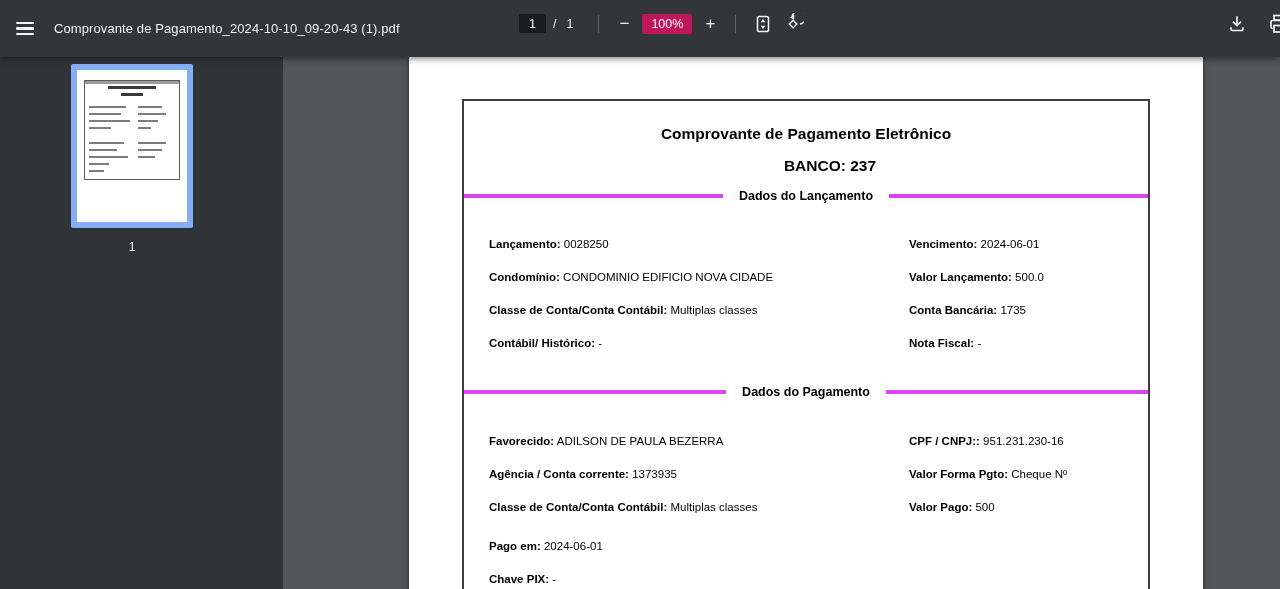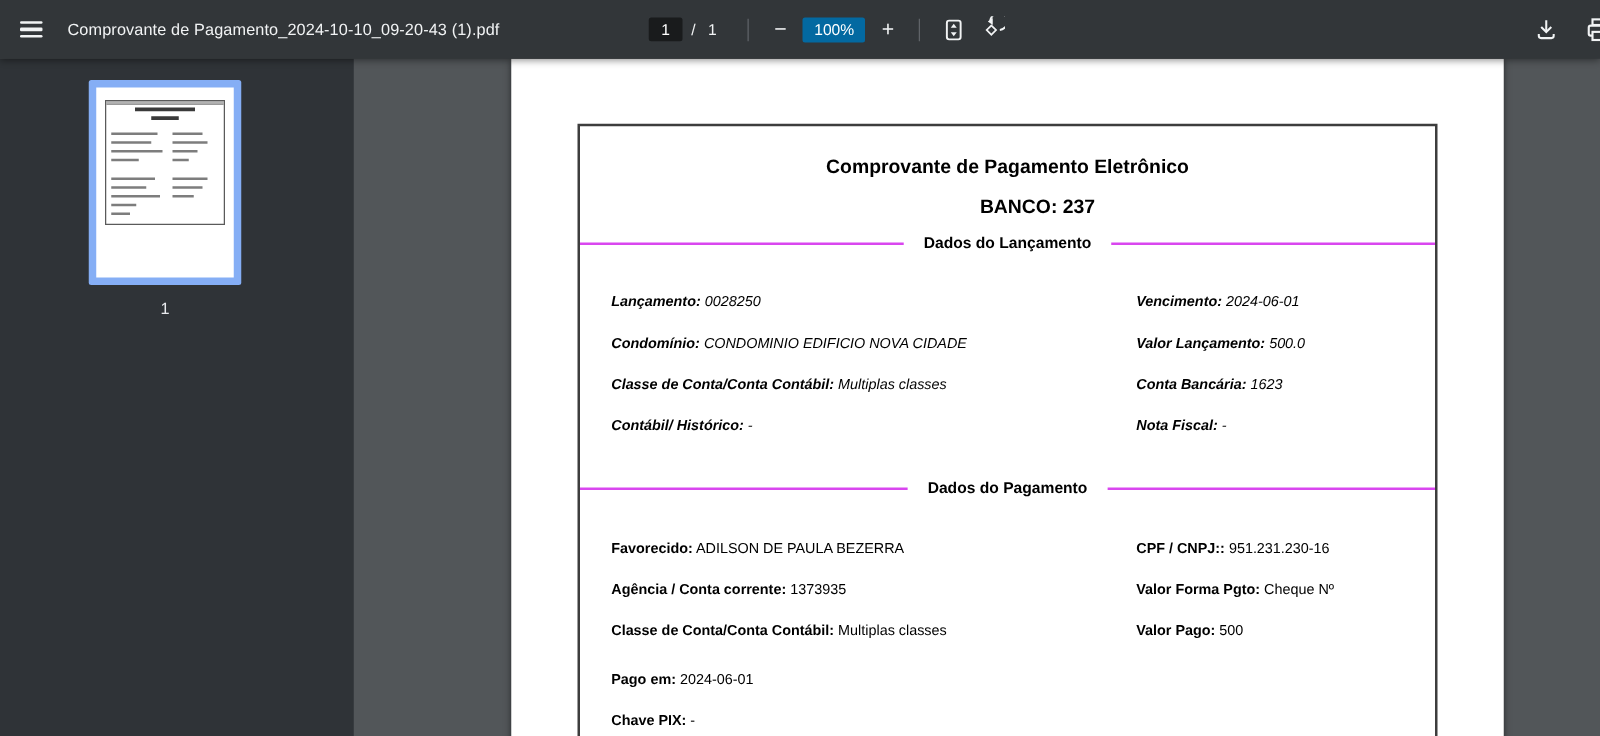--- a/index.html
+++ b/index.html
@@ -1,21 +1,21 @@
 <!DOCTYPE html>
 <html><head>
 <meta charset="utf-8">
 <style>
   * { margin:0; padding:0; box-sizing:border-box; }
   html,body { width:1280px; height:589px; overflow:hidden; }
   body { font-family:"Liberation Sans", sans-serif; background:#525659; position:relative; }
 
   
   .toolbar {
-    position:absolute; left:0; top:0; width:1280px; height:47px;
+    position:absolute; left:0; top:0; width:1280px; height:57px;
     background:#323639; display:flex; align-items:center;
     box-shadow:0 2px 6px rgba(0,0,0,.45); z-index:10; color:#f1f3f4;
   }
   .tb-left { display:flex; align-items:center; gap:14px; padding-left:10px; }
   .icon-btn {
     width:30px; height:30px; border:none; background:transparent; color:#f1f3f4;
     display:flex; align-items:center; justify-content:center; cursor:pointer; flex:0 0 auto;
     border-radius:50%;
   }
   .hamburger { width:18px; height:13px; display:flex; flex-direction:column; justify-content:space-between; }
@@ -25,21 +25,21 @@
   .tb-center { position:absolute; left:519px; top:0; height:47px; display:flex; align-items:center; }
   .page-input {
     width:27px; height:19px; background:#191b1c; border:none; border-radius:2px;
     color:#fff; font-size:12.5px; text-align:center; font-family:"Liberation Sans",sans-serif;
   }
   .page-of { font-size:12.5px; color:#f1f3f4; margin-left:7px; letter-spacing:1px; white-space:pre; }
   .tb-sep { width:1px; height:18px; background:#5f6368; margin:0 12px; flex:0 0 auto; }
   .tb-sep.s1 { margin-left:24px; }
   .glyph-btn { font-size:17px; width:26px; height:30px; }
   .zoom-box {
-    background:#0369a1; color:#fff; font-size:12.5px; border-radius:2px;
+    background:#be185d; color:#fff; font-size:12.5px; border-radius:2px;
     padding:3px 9px; margin:0 5px; line-height:14px;
   }
   .tb-right { position:absolute; right:0; top:0; height:47px; display:flex; align-items:center; }
   .dl-btn { margin-right:12px; }
   .print-btn { margin-right:-14px; }
 
   
   .sidebar {
     position:absolute; left:0; top:47px; width:283px; height:542px;
     background:#2f3337; z-index:2;
@@ -64,32 +64,32 @@
     background:#fff; box-shadow:0 1px 5px rgba(0,0,0,.5); color:#000;
   }
   .doc-box {
     position:absolute; left:53px; top:52px; width:688px;
     border:2px solid #3d3d3d;
   }
   .doc-header { height:93px; padding-top:24px; text-align:center; }
   .doc-title { font-size:15.5px; font-weight:bold; line-height:18px; }
   .doc-bank  { font-size:15.5px; font-weight:bold; line-height:18px; margin-top:14px;margin-left:48px; }
 
-  .doc-section { position:relative; border-top:2px solid #d946ef; }
+  .doc-section { position:relative; border-top:4px solid #d946ef; }
   .sec-legend {
     position:absolute; top:-10px; left:50%; transform:translateX(-50%);
     background:#fff; padding:0 16px; font-size:12.5px; font-weight:bold;
     line-height:16px; white-space:nowrap;
   }
   .sec-1 { height:196px; }
   .sec-2 { height:280px; }
   .col { position:absolute; font-size:11.5px; }
   .col-left  { left:25px; }
   .col-right { left:445px; }
-  .sec-1 .col { top:38px;font-style:italic; }
+  .sec-1 .col { top:38px; }
   .sec-2 .col { top:39px; }
   .field-row { line-height:16px; margin-bottom:17px; white-space:nowrap; }
   .sec-2 .col-left .field-row:nth-child(4) { margin-top:23px; }
   .field-label { font-weight:bold; }
 
   svg { display:block; }
 </style>
 </head>
 <body>
 
@@ -194,21 +194,21 @@
       <div class="sec-legend">Dados do Lançamento</div>
       <div class="col col-left">
           <div class="field-row"><span class="field-label">Lançamento:</span><span class="field-value"> 0028250</span></div>
           <div class="field-row"><span class="field-label">Condomínio:</span><span class="field-value"> CONDOMINIO EDIFICIO NOVA CIDADE</span></div>
           <div class="field-row"><span class="field-label">Classe de Conta/Conta Contábil:</span><span class="field-value"> Multiplas classes</span></div>
           <div class="field-row"><span class="field-label">Contábil/ Histórico:</span><span class="field-value"> -</span></div>
         </div>
       <div class="col col-right">
           <div class="field-row"><span class="field-label">Vencimento:</span><span class="field-value"> 2024-06-01</span></div>
           <div class="field-row"><span class="field-label">Valor Lançamento:</span><span class="field-value"> 500.0</span></div>
-          <div class="field-row"><span class="field-label">Conta Bancária:</span><span class="field-value"> 1623</span></div>
+          <div class="field-row"><span class="field-label">Conta Bancária:</span><span class="field-value"> 1735</span></div>
           <div class="field-row"><span class="field-label">Nota Fiscal:</span><span class="field-value"> -</span></div>
         </div>
     </div>
 
     <div class="doc-section sec-2">
       <div class="sec-legend">Dados do Pagamento</div>
       <div class="col col-left">
           <div class="field-row"><span class="field-label">Favorecido:</span><span class="field-value"> ADILSON DE PAULA BEZERRA</span></div>
           <div class="field-row"><span class="field-label">Agência / Conta corrente:</span><span class="field-value"> 1373935</span></div>
           <div class="field-row"><span class="field-label">Classe de Conta/Conta Contábil:</span><span class="field-value"> Multiplas classes</span></div>

